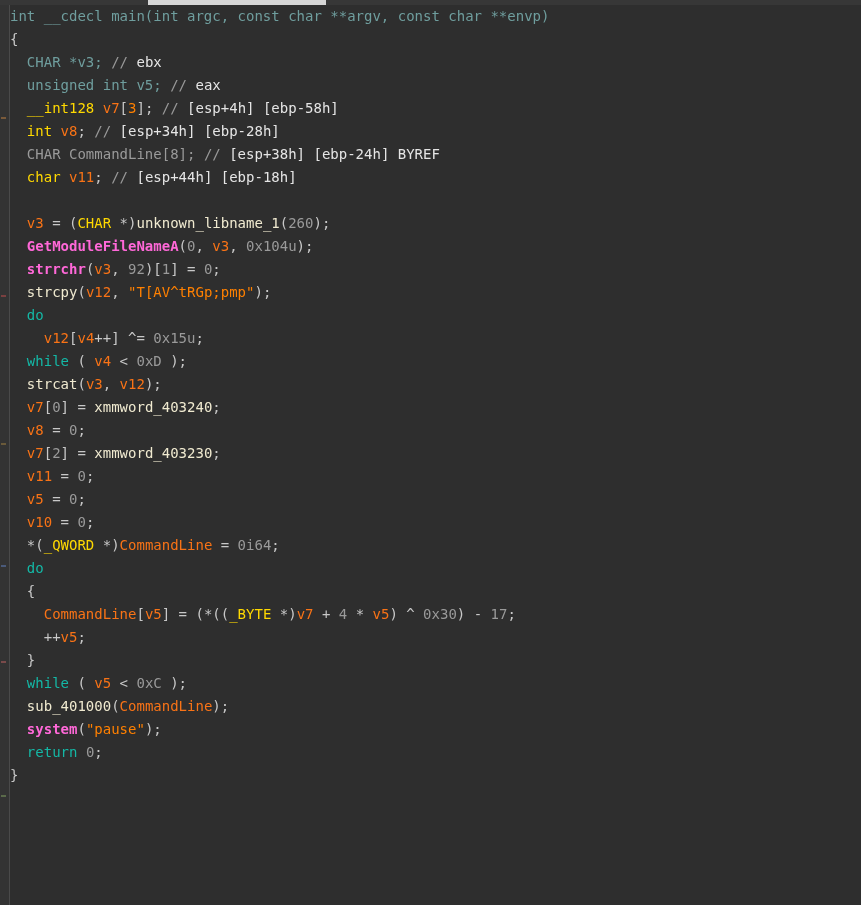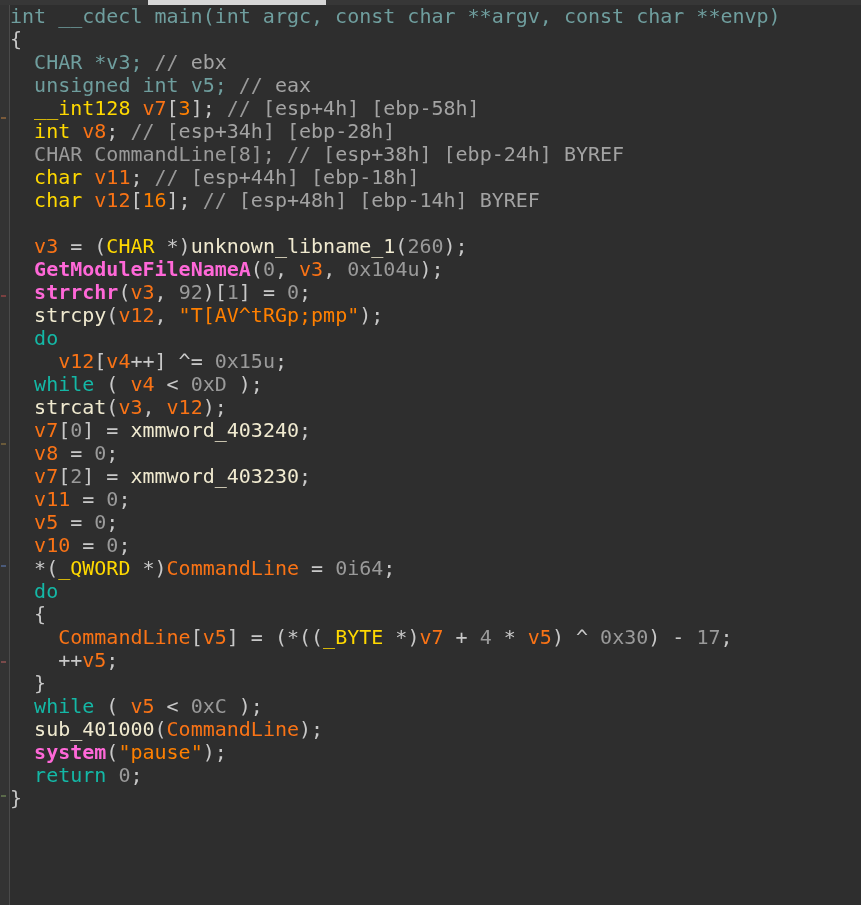--- a/index.html
+++ b/index.html
@@ -58,42 +58,42 @@
     top: 5px;
     left: 10px;
     width: 851px;
     height: 900px;
     overflow: hidden;
   }
   .line {
     position: relative;
     height: 23px;
     line-height: 23px;
-    font-size: 20px;
+    font-size: 14px;
     white-space: pre;
     letter-spacing: 0px;
     color: #c8c8c8;
   }
   .line.hl {
     background: #3a3a3a;
   }
   .caret {
     position: absolute;
     top: 2px;
     left: 414px;
     width: 2px;
     height: 19px;
     background: #ffffff;
   }
   
   .proto   { color: #6f9e9e; }
   .kw      { color: #ffd900; }
   .var     { color: #f97316; }
   .cmt     { color: #9a9a9a; }
-  .reg     { color: #a3a3a3; }
+  .reg     { color: #e5e5e5; }
   .num     { color: #9a9a9a; }
   .numo    { color: #ff8000; }
   .api     { color: #ff68d8; font-weight: bold; }
   .func    { color: #f0ead0; }
   .str     { color: #ff8000; }
   .punc    { color: #c8c8c8; }
   .dim     { color: #14b8a6; }
 </style>
 </head>
 <body>
@@ -115,21 +115,20 @@
 
   <div class="code-area" id="code-area">
       <div class="line"><span class="proto">int __cdecl main(int argc, const char **argv, const char **envp)</span></div>
       <div class="line"><span class="punc">{</span></div>
       <div class="line"><span class="punc">  </span><span class="proto">CHAR *v3; </span><span class="cmt">// </span><span class="reg">ebx</span></div>
       <div class="line"><span class="punc">  </span><span class="proto">unsigned int v5; </span><span class="cmt">// </span><span class="reg">eax</span></div>
       <div class="line"><span class="punc">  </span><span class="kw">__int128</span><span class="punc"> </span><span class="var">v7</span><span class="punc">[</span><span class="numo">3</span><span class="punc">]; </span><span class="cmt">// </span><span class="reg">[esp+4h] [ebp-58h]</span></div>
       <div class="line"><span class="punc">  </span><span class="kw">int</span><span class="punc"> </span><span class="var">v8</span><span class="punc">; </span><span class="cmt">// </span><span class="reg">[esp+34h] [ebp-28h]</span></div>
       <div class="line"><span class="punc">  </span><span class="cmt">CHAR CommandLine[8]; </span><span class="cmt">// </span><span class="reg">[esp+38h] [ebp-24h] BYREF</span></div>
       <div class="line"><span class="punc">  </span><span class="kw">char</span><span class="punc"> </span><span class="var">v11</span><span class="punc">; </span><span class="cmt">// </span><span class="reg">[esp+44h] [ebp-18h]</span></div>
-      <div class="line"><span class="punc">  </span><span class="kw">char</span><span class="punc"> </span><span class="var">v12</span><span class="punc">[</span><span class="numo">16</span><span class="punc">]; </span><span class="cmt">// </span><span class="reg">[esp+48h] [ebp-14h] BYREF</span></div>
       <div class="line"></div>
       <div class="line"><span class="punc">  </span><span class="var">v3</span><span class="punc"> = (</span><span class="kw">CHAR</span><span class="punc"> *)</span><span class="func">unknown_libname_1</span><span class="punc">(</span><span class="num">260</span><span class="punc">);</span></div>
       <div class="line"><span class="punc">  </span><span class="api">GetModuleFileNameA</span><span class="punc">(</span><span class="num">0</span><span class="punc">, </span><span class="var">v3</span><span class="punc">, </span><span class="num">0x104u</span><span class="punc">);</span></div>
       <div class="line"><span class="punc">  </span><span class="api">strrchr</span><span class="punc">(</span><span class="var">v3</span><span class="punc">, </span><span class="num">92</span><span class="punc">)[</span><span class="num">1</span><span class="punc">] = </span><span class="num">0</span><span class="punc">;</span></div>
       <div class="line"><span class="punc">  </span><span class="func">strcpy</span><span class="punc">(</span><span class="var">v12</span><span class="punc">, </span><span class="str">"T[AV^tRGp;pmp"</span><span class="punc">);</span></div>
       <div class="line"><span class="punc">  </span><span class="dim">do</span></div>
       <div class="line"><span class="punc">    </span><span class="var">v12</span><span class="punc">[</span><span class="var">v4</span><span class="punc">++] ^= </span><span class="num">0x15u</span><span class="punc">;</span></div>
       <div class="line"><span class="punc">  </span><span class="dim">while</span><span class="punc"> ( </span><span class="var">v4</span><span class="punc"> &lt; </span><span class="num">0xD</span><span class="punc"> );</span></div>
       <div class="line"><span class="punc">  </span><span class="func">strcat</span><span class="punc">(</span><span class="var">v3</span><span class="punc">, </span><span class="var">v12</span><span class="punc">);</span></div>
       <div class="line"><span class="punc">  </span><span class="var">v7</span><span class="punc">[</span><span class="num">0</span><span class="punc">] = </span><span class="func">xmmword_403240</span><span class="punc">;</span></div>

